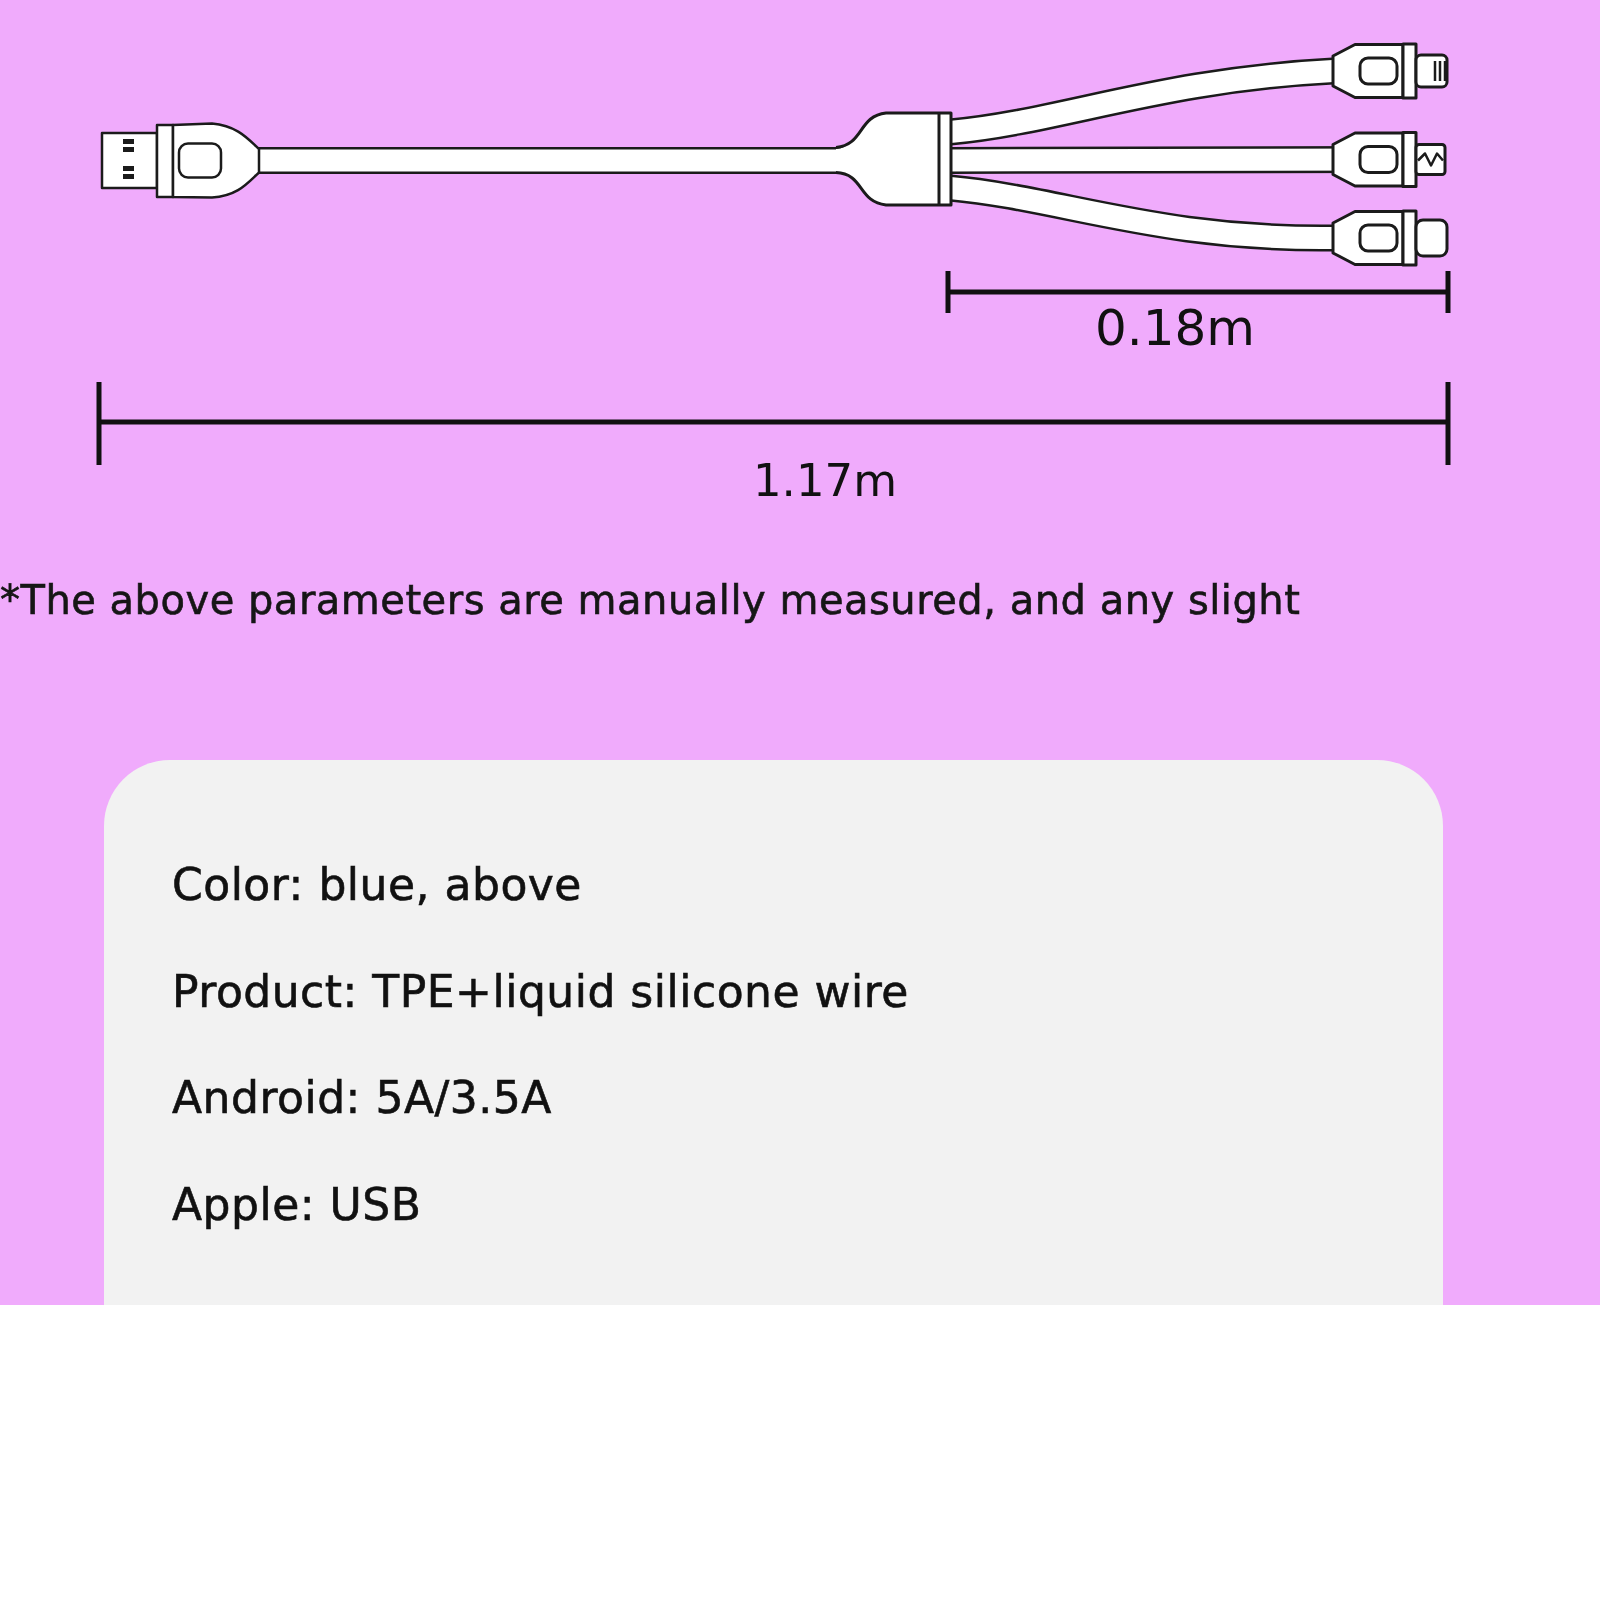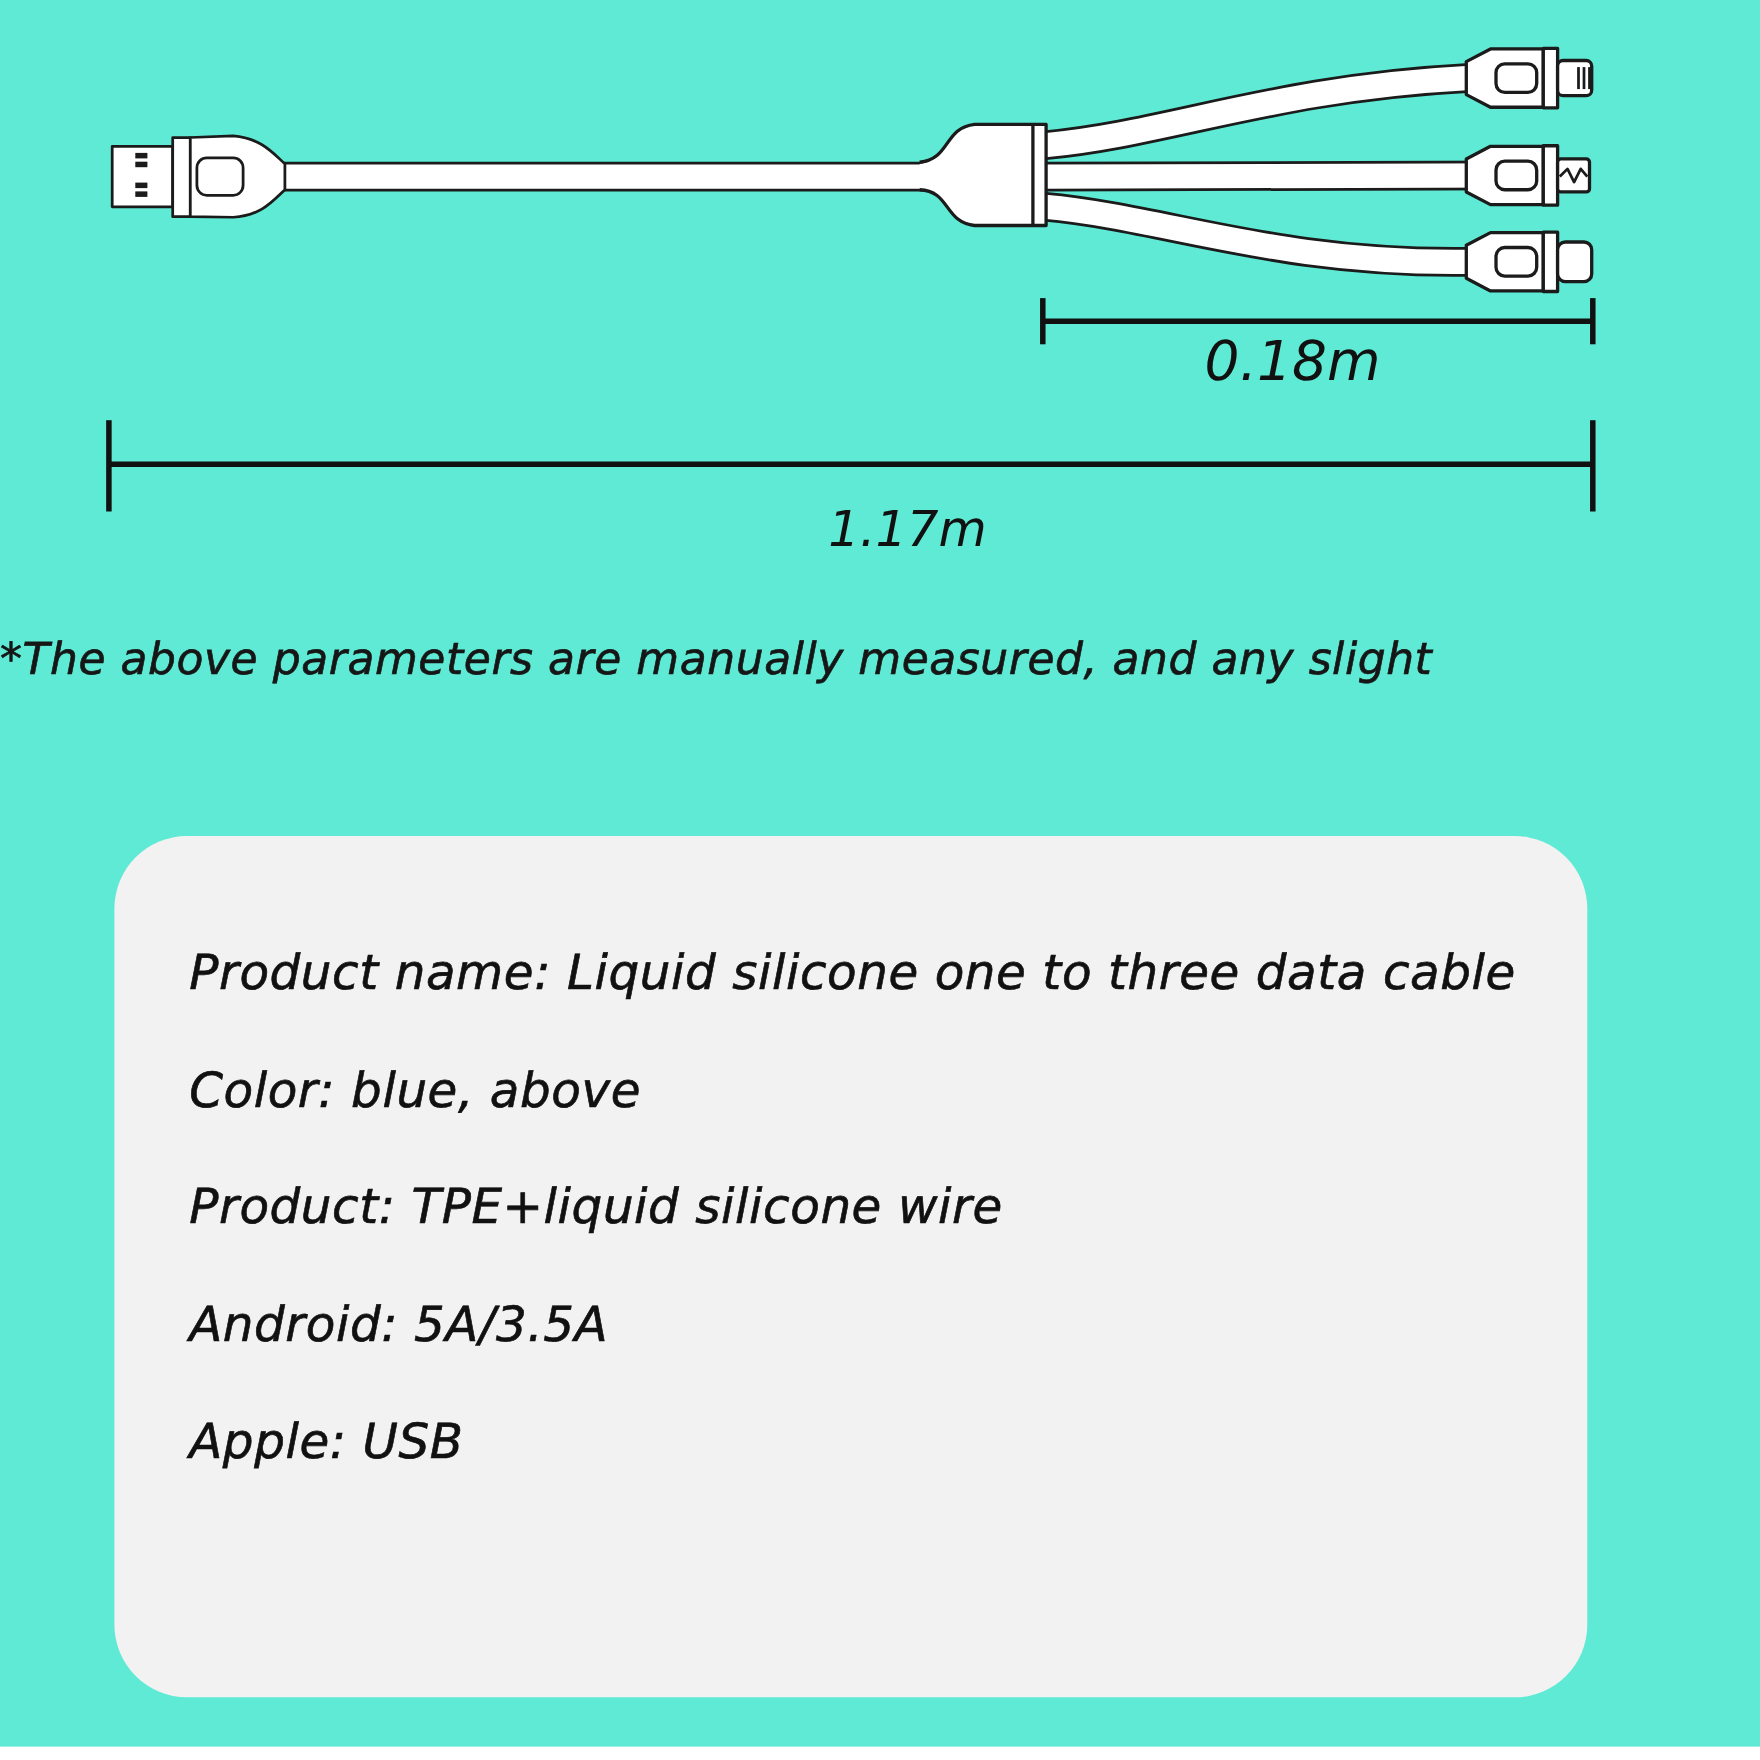--- a/index.html
+++ b/index.html
@@ -1,23 +1,22 @@
 <!DOCTYPE html>
 <html><head>
 <meta charset="utf-8">
 <style>
   html,body{margin:0;padding:0;background:#ffffff;}
   .page{
     position:relative;
-    width:1600px;height:1588px;
-    background:#5eead4;
+    width:1600px;height:1305px;
+    background:#f0abfc;
     overflow:hidden;
     font-family:"DejaVu Sans","Liberation Sans",sans-serif;
     color:#1b1b1b;
-    font-style:italic;
   }
   .diagram-svg{position:absolute;left:0;top:0;}
 
   .disclaimer{
     position:absolute;
     left:0;top:566px;width:1600px;
     font-size:40px;
     line-height:68px;
     font-weight:500;
     letter-spacing:0.5px;
@@ -138,21 +137,20 @@
     </g>
     <text class="dim-label" x="825" y="496" font-size="45" font-weight="500" text-anchor="middle">1.17m</text>
   </svg>
 
   <div class="disclaimer">
     <div>*The above parameters are manually measured, and any slight</div>
   </div>
 
   <div class="spec-card">
     <ul class="spec-list">
-      <li>Product name: Liquid silicone one to three data cable</li>
       <li>Color: blue, above</li>
       <li>Product: TPE+liquid silicone wire</li>
       <li>Android: 5A/3.5A</li>
       <li>Apple: USB</li>
     </ul>
   </div>
 
 </div>
 
 </body></html>

